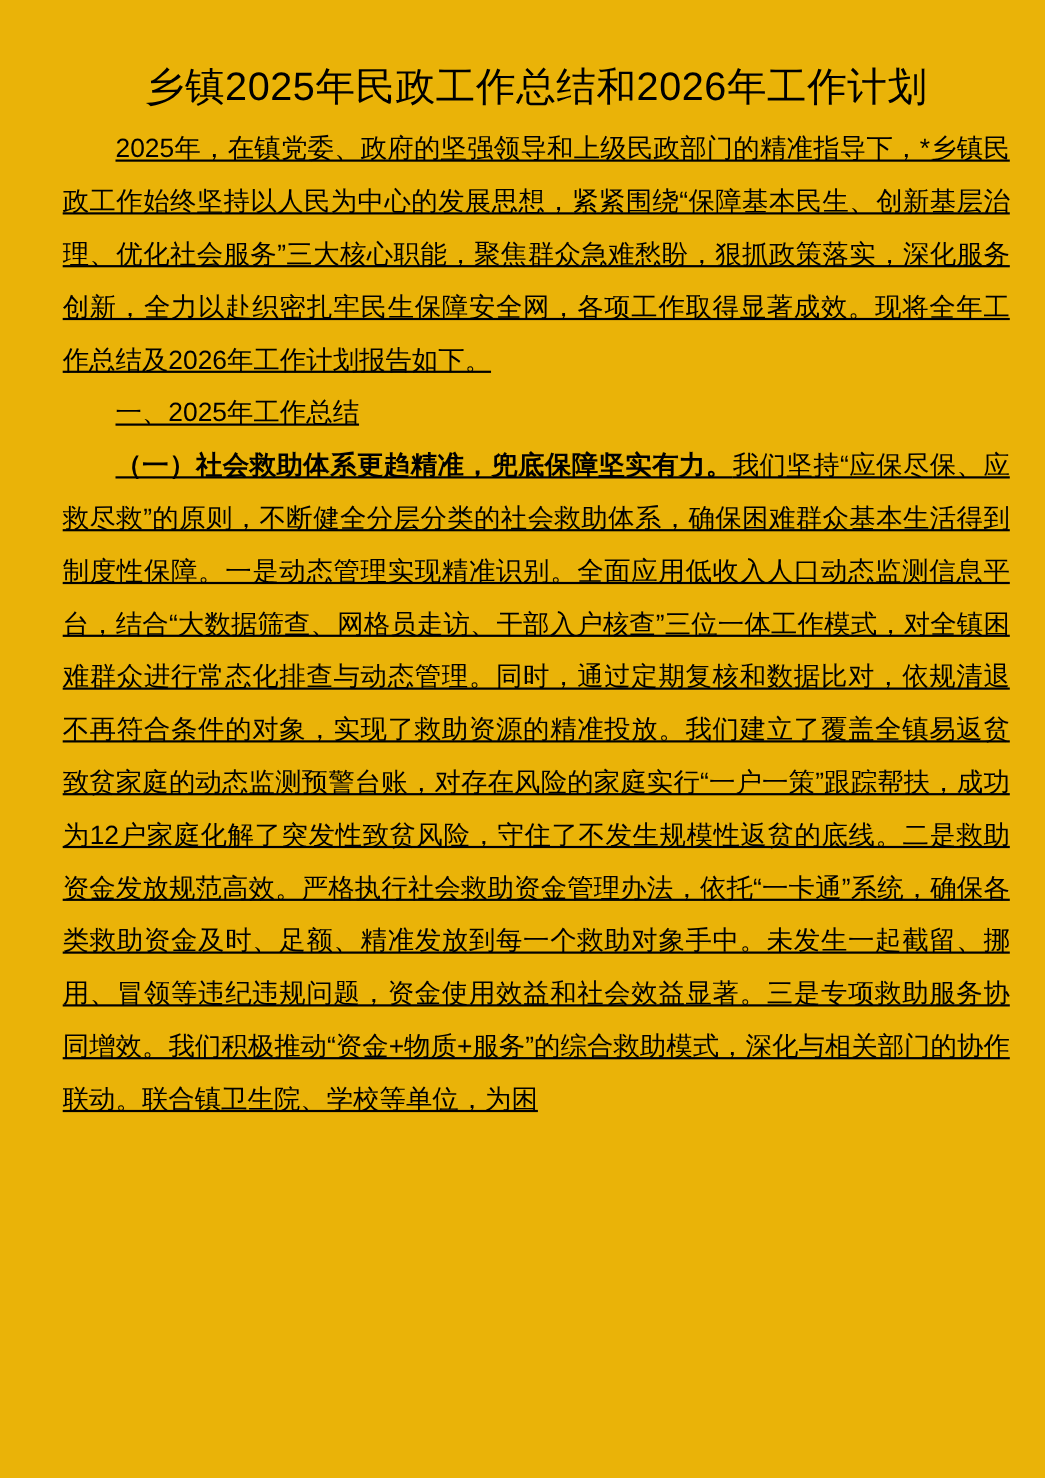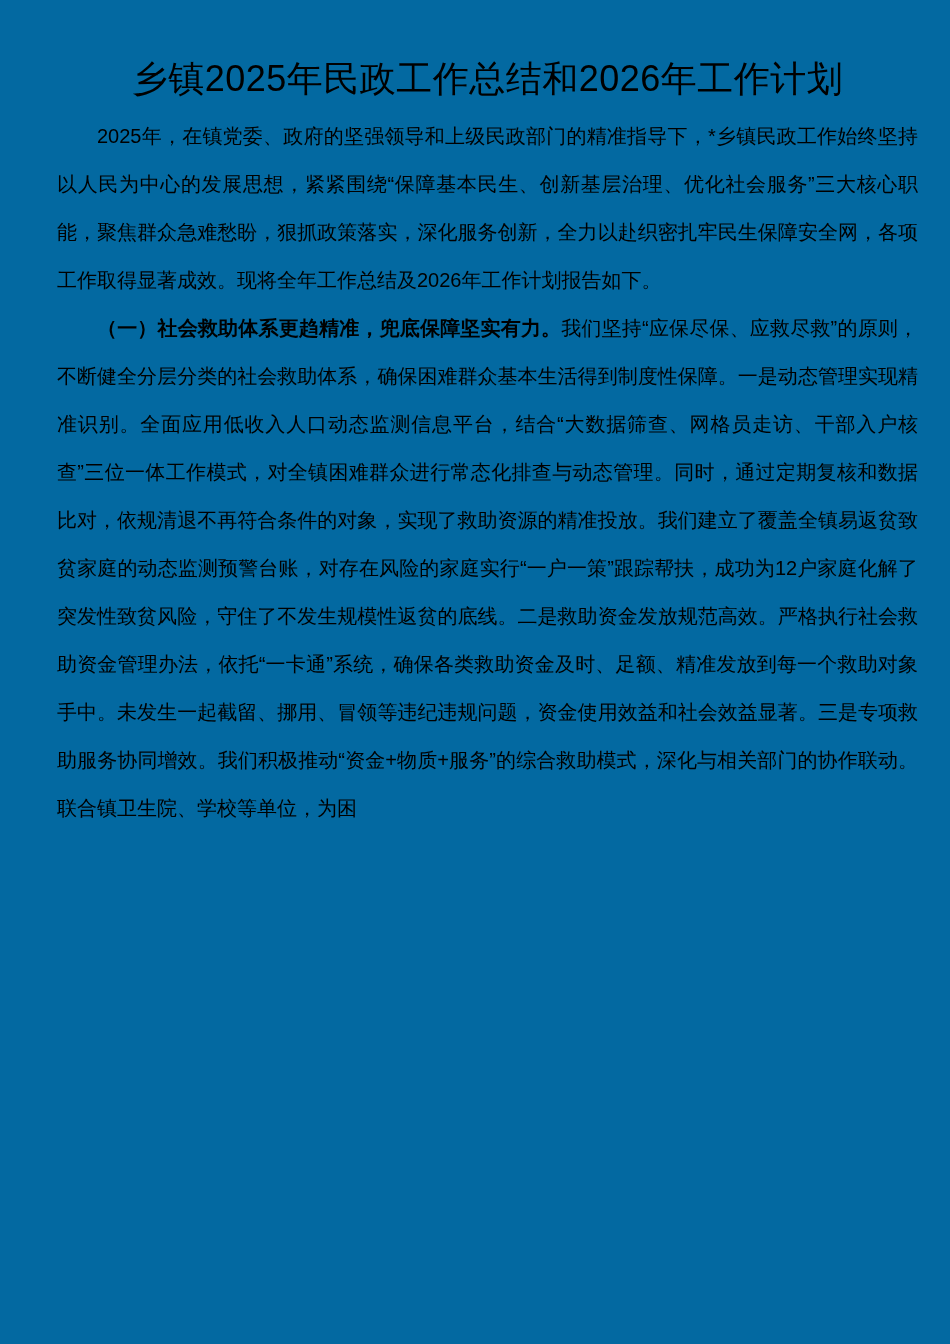--- a/index.html
+++ b/index.html
@@ -11,47 +11,49 @@
     width: 950px;
     height: 1344px;
     color: #000000;
     font-family: "Liberation Sans", sans-serif;
     overflow: hidden;
   }
   .page {
     box-sizing: border-box;
     width: 950px;
     height: 1344px;
-    background: #0369a1;
+    background: #eab308;
     padding: 52px 32px 0 57px;
   }
   .doc-title {
     font-size: 36px;
     line-height: 54px;
     font-weight: 400;
     text-align: center;
     margin: 0 0 6px 0;
     letter-spacing: 0.5px;
   }
   .para {
-    font-size: 20px;
+    font-size: 24px;
     line-height: 48px;
     text-align: justify;
     text-indent: 2em;
     margin: 0;
     word-break: break-all;
+    text-decoration: underline;
   }
   .lead-bold {
     font-weight: 700;
   }
 </style>
 </head>
 <body>
 
 <div class="page">
   <h1 class="doc-title">乡镇2025年民政工作总结和2026年工作计划</h1>
 
   <p class="para">2025年，在镇党委、政府的坚强领导和上级民政部门的精准指导下，*乡镇民政工作始终坚持以人民为中心的发展思想，紧紧围绕“保障基本民生、创新基层治理、优化社会服务”三大核心职能，聚焦群众急难愁盼，狠抓政策落实，深化服务创新，全力以赴织密扎牢民生保障安全网，各项工作取得显著成效。现将全年工作总结及2026年工作计划报告如下。</p>
 
+  <p class="para">一、2025年工作总结</p>
 
 
   <p class="para"><span class="lead-bold">（一）社会救助体系更趋精准，兜底保障坚实有力。</span><span>我们坚持“应保尽保、应救尽救”的原则，不断健全分层分类的社会救助体系，确保困难群众基本生活得到制度性保障。一是动态管理实现精准识别。全面应用低收入人口动态监测信息平台，结合“大数据筛查、网格员走访、干部入户核查”三位一体工作模式，对全镇困难群众进行常态化排查与动态管理。同时，通过定期复核和数据比对，依规清退不再符合条件的对象，实现了救助资源的精准投放。我们建立了覆盖全镇易返贫致贫家庭的动态监测预警台账，对存在风险的家庭实行“一户一策”跟踪帮扶，成功为12户家庭化解了突发性致贫风险，守住了不发生规模性返贫的底线。二是救助资金发放规范高效。严格执行社会救助资金管理办法，依托“一卡通”系统，确保各类救助资金及时、足额、精准发放到每一个救助对象手中。未发生一起截留、挪用、冒领等违纪违规问题，资金使用效益和社会效益显著。三是专项救助服务协同增效。我们积极推动“资金+物质+服务”的综合救助模式，深化与相关部门的协作联动。联合镇卫生院、学校等单位，为困</span></p>
 </div>
 
 </body></html>

